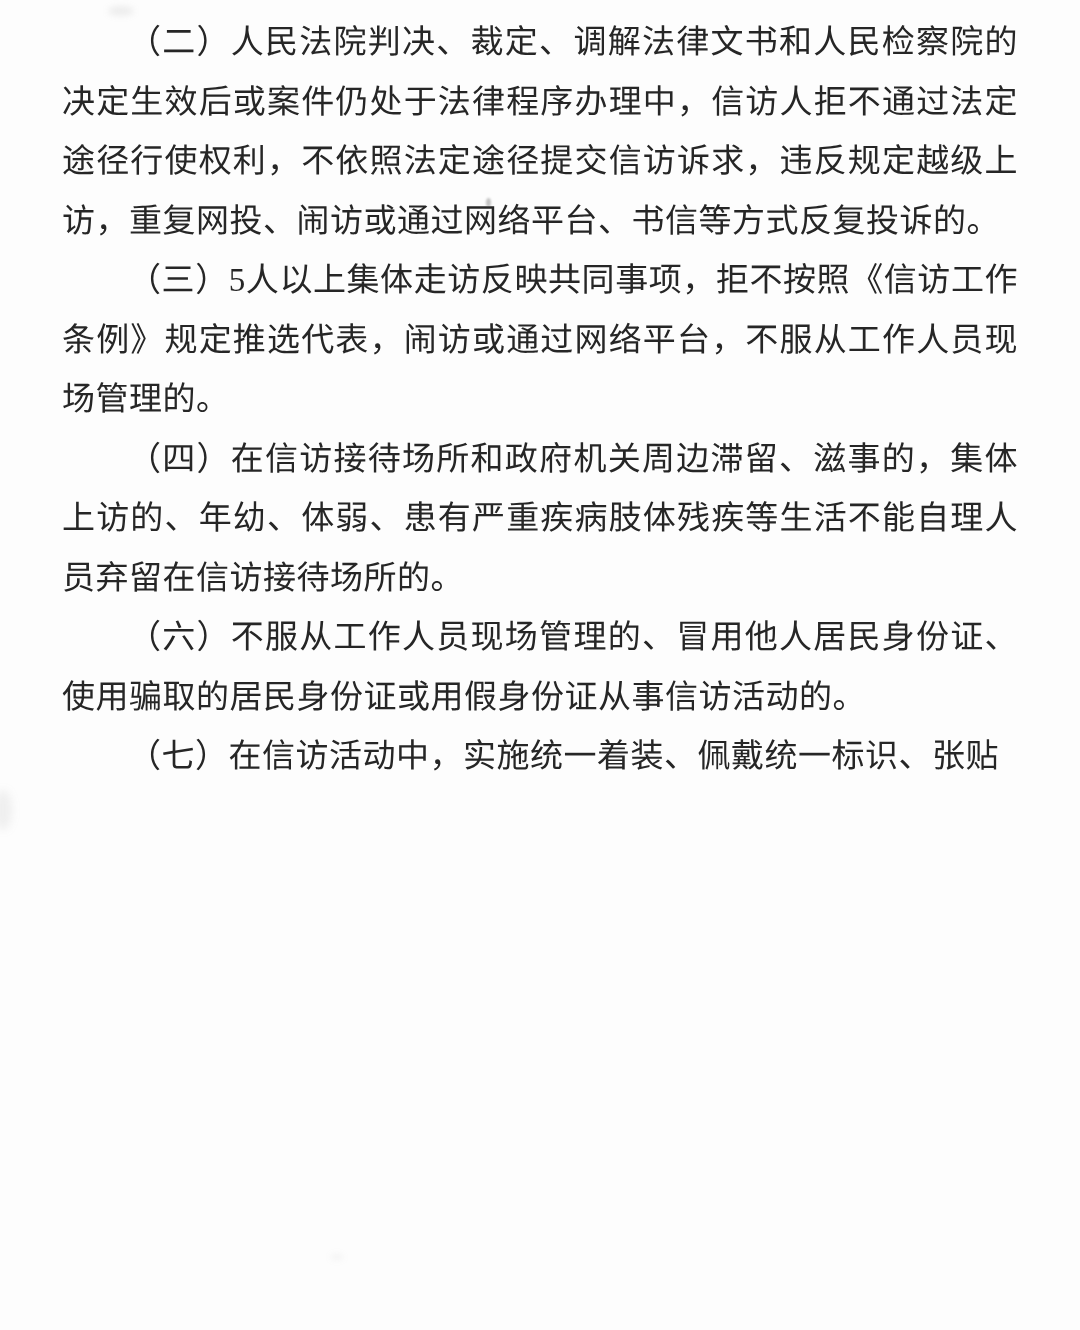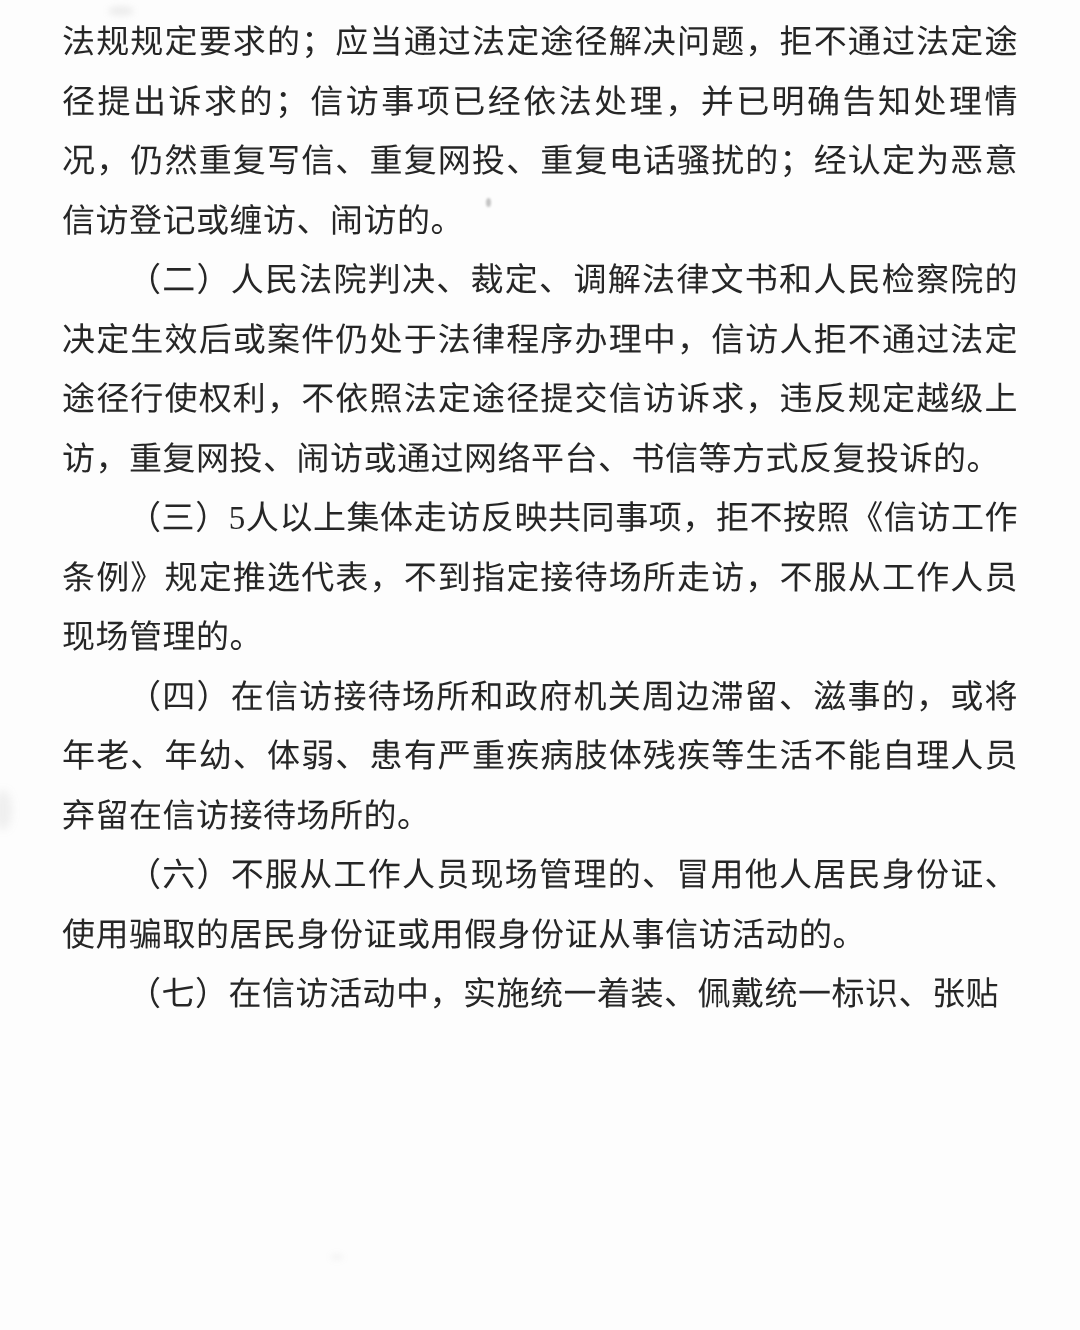--- a/index.html
+++ b/index.html
@@ -58,27 +58,26 @@
     left: 330px; top: 1254px; width: 14px; height: 6px;
     background: rgba(130,130,130,0.08);
     filter: blur(3px);
   }
 </style>
 </head>
 <body>
 
 <div class="page">
 
-  <p class="para no-indent">法规规定要求的；应当通过法定途径解决问题，拒不通过法定途径提出诉求的；信访事项已经依法处理，并已明确告知处理情况，仍然重复写信、重复网投、重复电话骚扰的；经认定为恶意信访登记或缠访、闹访的。</p>
 
   <p class="para">（二）人民法院判决、裁定、调解法律文书和人民检察院的决定生效后或案件仍处于法律程序办理中，信访人拒不通过法定途径行使权利，不依照法定途径提交信访诉求，违反规定越级上访，重复网投、闹访或通过网络平台、书信等方式反复投诉的。</p>
 
-  <p class="para">（三）5人以上集体走访反映共同事项，拒不按照《信访工作条例》规定推选代表，不到指定接待场所走访，不服从工作人员现场管理的。</p>
+  <p class="para">（三）5人以上集体走访反映共同事项，拒不按照《信访工作条例》规定推选代表，闹访或通过网络平台，不服从工作人员现场管理的。</p>
 
-  <p class="para">（四）在信访接待场所和政府机关周边滞留、滋事的，或将年老、年幼、体弱、患有严重疾病肢体残疾等生活不能自理人员弃留在信访接待场所的。</p>
+  <p class="para">（四）在信访接待场所和政府机关周边滞留、滋事的，集体上访的、年幼、体弱、患有严重疾病肢体残疾等生活不能自理人员弃留在信访接待场所的。</p>
 
 
   <p class="para">（六）不服从工作人员现场管理的、冒用他人居民身份证、使用骗取的居民身份证或用假身份证从事信访活动的。</p>
 
   <p class="para">（七）在信访活动中，实施统一着装、佩戴统一标识、张贴</p>
 
   <span class="smudge smudge-a"></span>
   <span class="smudge smudge-b"></span>
   <span class="smudge smudge-c"></span>
   <span class="smudge smudge-d"></span>

